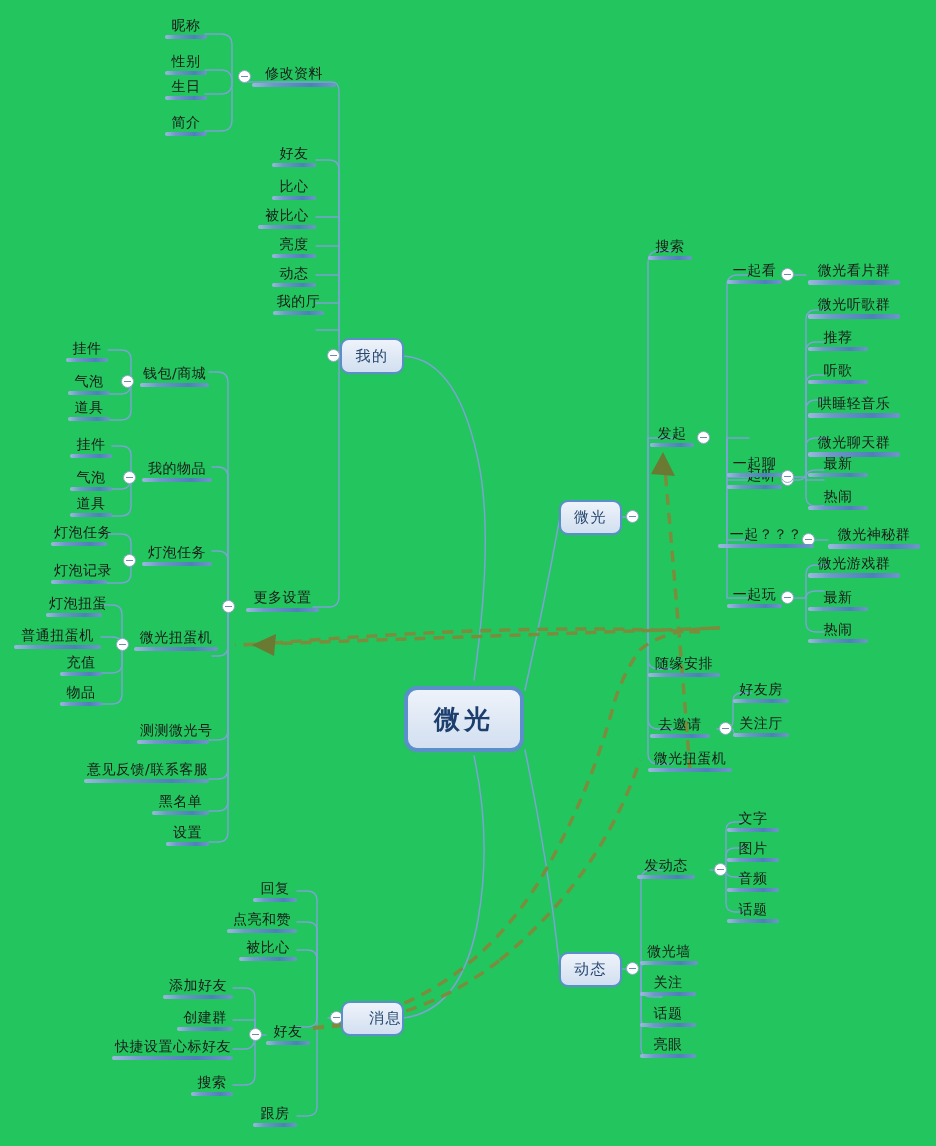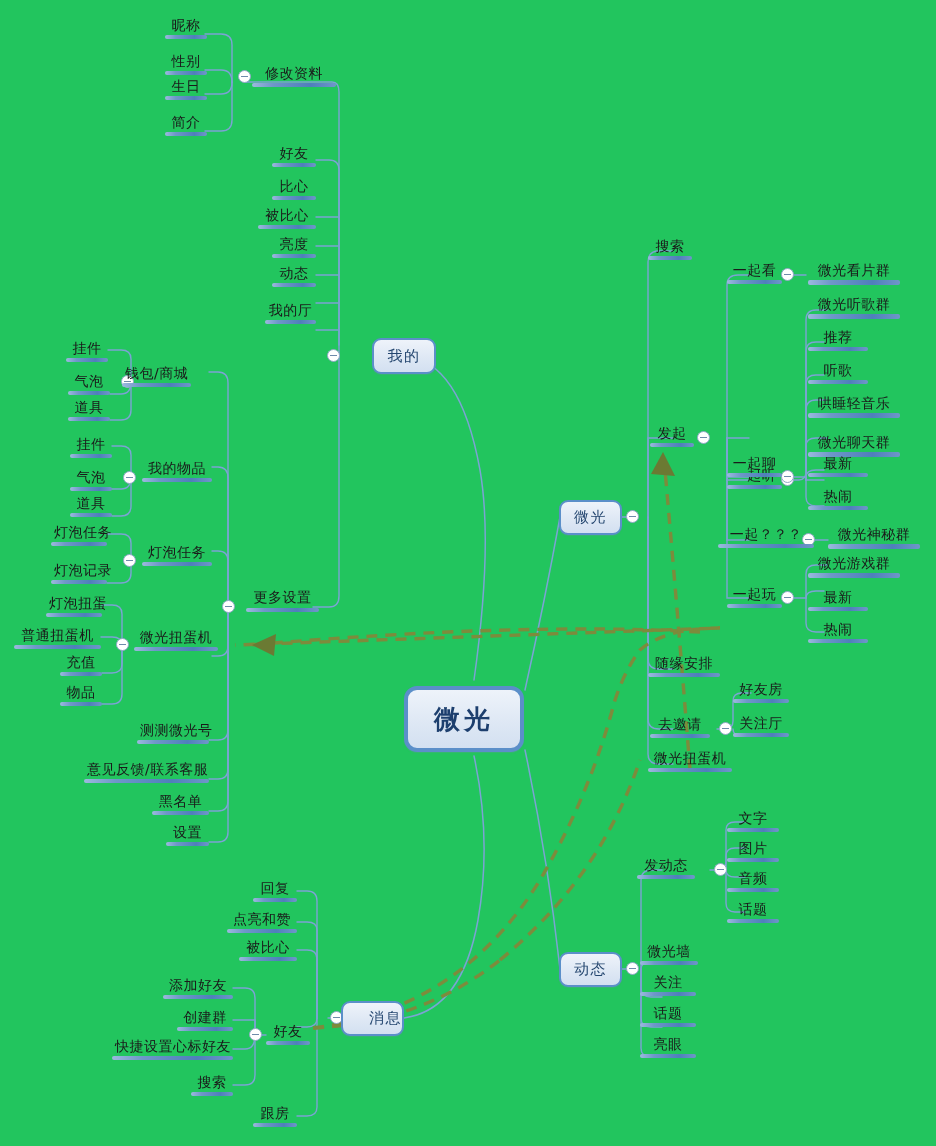--- a/index.html
+++ b/index.html
@@ -287,42 +287,42 @@
     <span class="bar"></span>
   </div>
   <div class="node" style="left:272px;top:236px;width:44px;">
     <span class="lbl">亮度</span>
     <span class="bar"></span>
   </div>
   <div class="node" style="left:272px;top:265px;width:44px;">
     <span class="lbl">动态</span>
     <span class="bar"></span>
   </div>
-  <div class="node" style="left:265px;top:293px;width:51px;margin-top:9px;">
+  <div class="node" style="left:273px;top:293px;width:51px;">
     <span class="lbl">我的厅</span>
     <span class="bar"></span>
   </div>
 
-  <div class="boxnode" style="left:340px;top:338px;width:64px;height:36px;margin-left:32px;">
+  <div class="boxnode" style="left:340px;top:338px;width:64px;height:36px;">
     <span class="lbl">我的</span>
   </div>
 
   <div class="node" style="left:66px;top:340px;width:42px;">
     <span class="lbl">挂件</span>
     <span class="bar"></span>
   </div>
   <div class="node" style="left:68px;top:373px;width:42px;">
     <span class="lbl">气泡</span>
     <span class="bar"></span>
   </div>
   <div class="node" style="left:68px;top:399px;width:42px;">
     <span class="lbl">道具</span>
     <span class="bar"></span>
   </div>
-  <div class="node" style="left:122px;top:365px;width:69px;">
+  <div class="node" style="left:140px;top:365px;width:69px;">
     <span class="lbl">钱包/商城</span>
     <span class="bar"></span>
   </div>
 
   <div class="node" style="left:70px;top:436px;width:42px;">
     <span class="lbl">挂件</span>
     <span class="bar"></span>
   </div>
   <div class="node" style="left:70px;top:469px;width:42px;">
     <span class="lbl">气泡</span>

